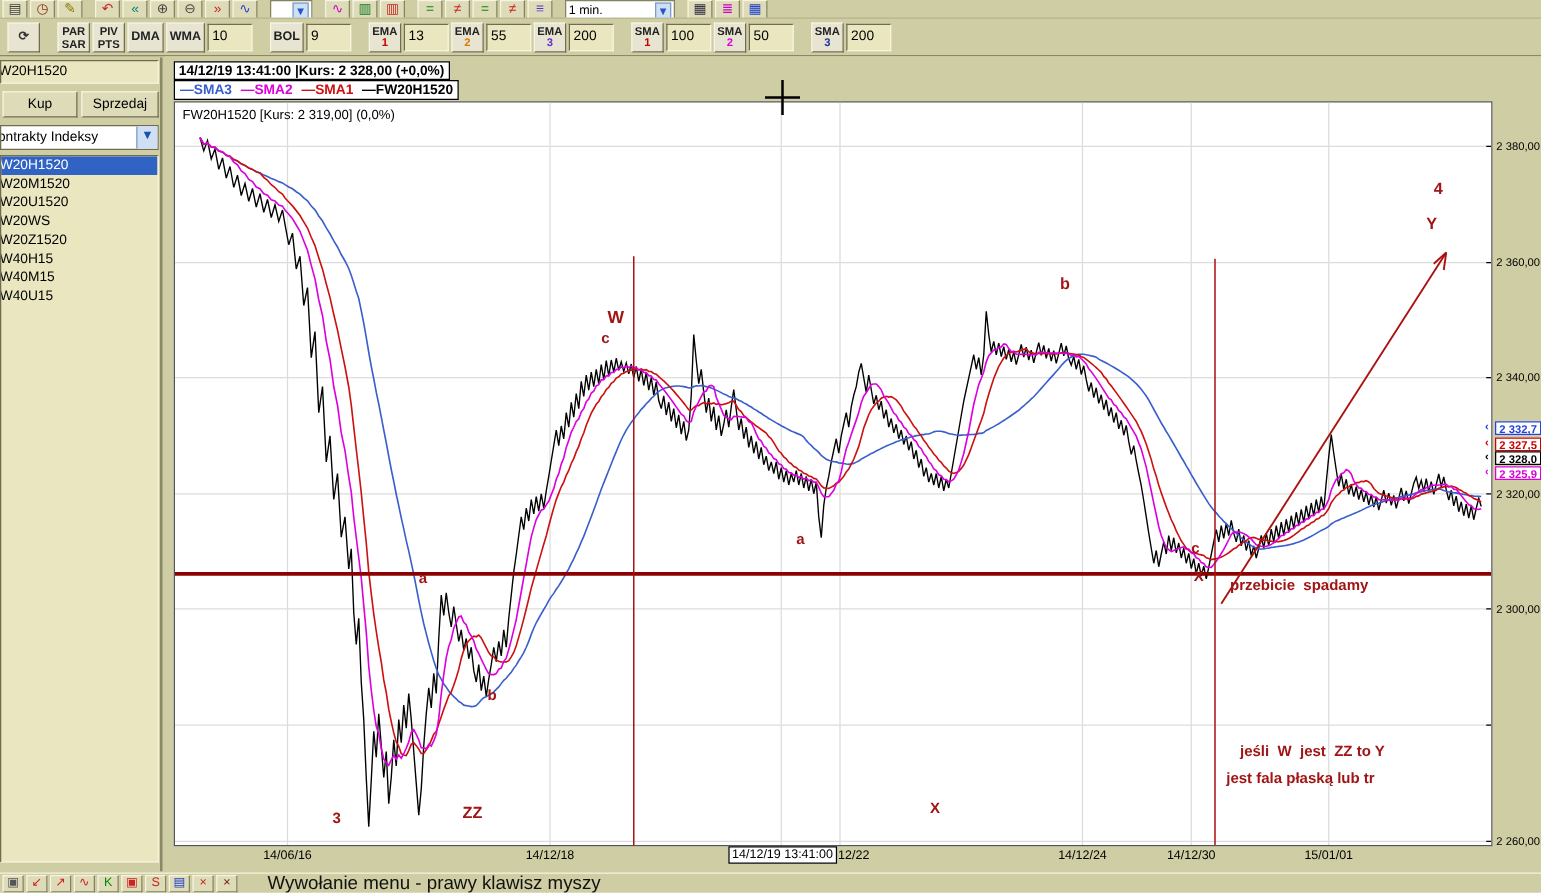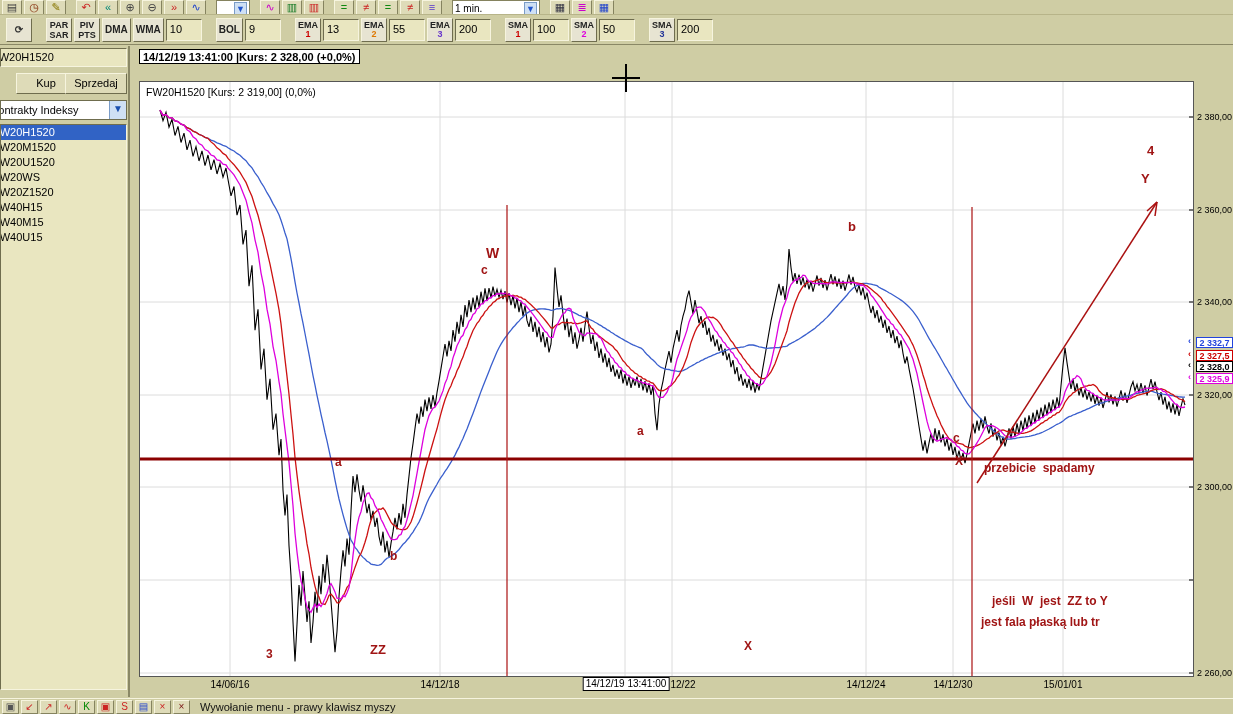--- a/index.html
+++ b/index.html
@@ -54,21 +54,21 @@
   .xlab{position:absolute;font-size:10px;color:#000;white-space:nowrap;transform:translateX(-50%);top:679px;}
   .xbox{position:absolute;top:677px;transform:translateX(-50%);background:#fff;border:1px solid #000;font-size:10px;padding:0 2px;line-height:12px;white-space:nowrap;z-index:6;}
   .ann{position:absolute;color:var(--ann);font-weight:bold;z-index:7;white-space:pre;}
   .ptag{position:absolute;left:1196px;width:37px;height:11px;background:#fff;font-size:9px;font-weight:bold;line-height:10px;text-align:center;z-index:6;}
   .pchev{position:absolute;left:1188px;width:8px;font-size:9px;font-weight:bold;z-index:6;}
   .cross{position:absolute;background:#000;z-index:8;}
 
   
   .status{position:absolute;left:0;top:698px;width:1233px;height:16px;background:var(--tan);border-top:1px solid var(--bl);display:flex;align-items:center;gap:2px;padding-left:2px;}
   .status .ibtn{width:17px;height:14px;font-size:10px;line-height:12px;text-align:center;background:var(--tanl);border-top:1px solid var(--bl);border-left:1px solid var(--bl);border-right:1px solid var(--bd);border-bottom:1px solid var(--bd);}
-  .status .stext{font-size:11px;color:#111;margin-left:8px;}
+  .status .stext{font-size:15px;color:#111;margin-left:22px;}
 </style>
 </head>
 <body>
 
 <div class="app">
 
   <div class="tb1" id="tb1">
       <div class="ibtn" style="color: rgb(68, 68, 68);">▤</div>
       <div class="ibtn" style="color: rgb(136, 51, 17);">◷</div>
       <div class="ibtn" style="color: rgb(136, 119, 0);">✎</div>
@@ -129,41 +129,47 @@
       <div class="tfld">100</div>
       <div class="tbtn ind"><div class="lb">SMA</div><div class="sb" style="color: rgb(221, 0, 221);">2</div></div>
       <div class="tfld">50</div>
       <div class="gap2"></div>
       <div class="tbtn ind"><div class="lb">SMA</div><div class="sb" style="color: rgb(34, 51, 153);">3</div></div>
       <div class="tfld">200</div>
     </div>
 
   <div class="sidebar">
     <div class="symfld"><span>FW20H1520</span></div>
-    <div class="sbtn" style="left:16px;width:60px;"><span>Kup</span></div>
+    <div class="sbtn" style="left:2px;width:60px;"><span>Kup</span></div>
     <div class="sbtn" style="left:65px;width:62px;"><span>Sprzedaj</span></div>
     <div class="ddrow">
       <span class="txt">Kontrakty Indeksy</span>
       <span class="arr">▼</span>
     </div>
     <div class="list" id="symlist">
         <div class="li sel">FW20H1520</div>
         <div class="li">FW20M1520</div>
         <div class="li">FW20U1520</div>
         <div class="li">FW20WS</div>
         <div class="li">FW20Z1520</div>
         <div class="li">FW40H15</div>
         <div class="li">FW40M15</div>
         <div class="li">FW40U15</div>
       </div>
   </div>
 
   <div class="panel"></div>
 
   <div class="infobar">14/12/19 13:41:00 |Kurs: 2 328,00 (+0,0%)</div>
+  <div class="legend" id="legend">
+      <span style="color: rgb(58, 95, 205);">—SMA3</span>
+      <span style="color: rgb(221, 0, 221);">—SMA2</span>
+      <span style="color: rgb(204, 17, 17);">—SMA1</span>
+      <span style="color: rgb(0, 0, 0);">—FW20H1520</span>
+    </div>
   <div class="plot" id="plot"><svg width="1053" height="594" viewBox="140 82 1053 594">
         <line x1="140" y1="117" x2="1193" y2="117" stroke="#dcdcdc" stroke-width="1"></line>
         <line x1="140" y1="210" x2="1193" y2="210" stroke="#dcdcdc" stroke-width="1"></line>
         <line x1="140" y1="302" x2="1193" y2="302" stroke="#dcdcdc" stroke-width="1"></line>
         <line x1="140" y1="395" x2="1193" y2="395" stroke="#dcdcdc" stroke-width="1"></line>
         <line x1="140" y1="487" x2="1193" y2="487" stroke="#dcdcdc" stroke-width="1"></line>
         <line x1="140" y1="580" x2="1193" y2="580" stroke="#dcdcdc" stroke-width="1"></line>
         <line x1="140" y1="673" x2="1193" y2="673" stroke="#dcdcdc" stroke-width="1"></line>
         <line x1="230" y1="82" x2="230" y2="676" stroke="#dcdcdc" stroke-width="1"></line>
         <line x1="440" y1="82" x2="440" y2="676" stroke="#dcdcdc" stroke-width="1"></line>

